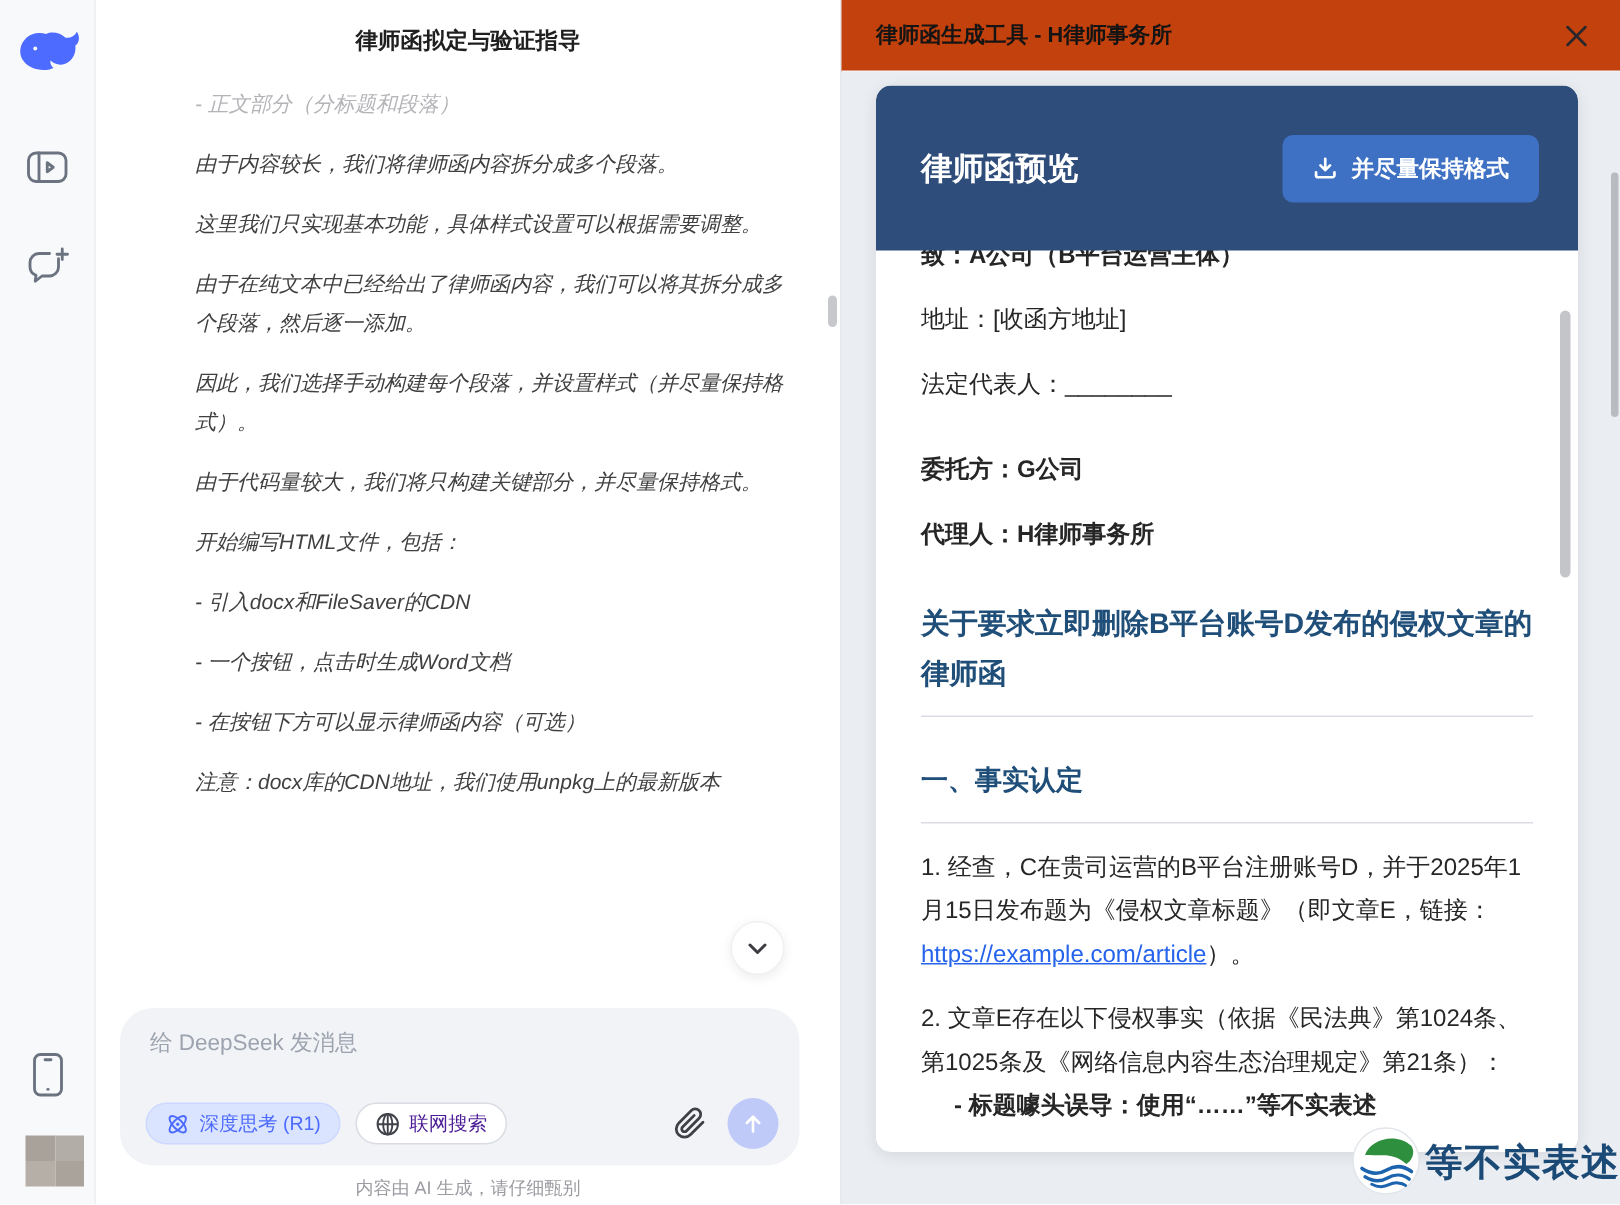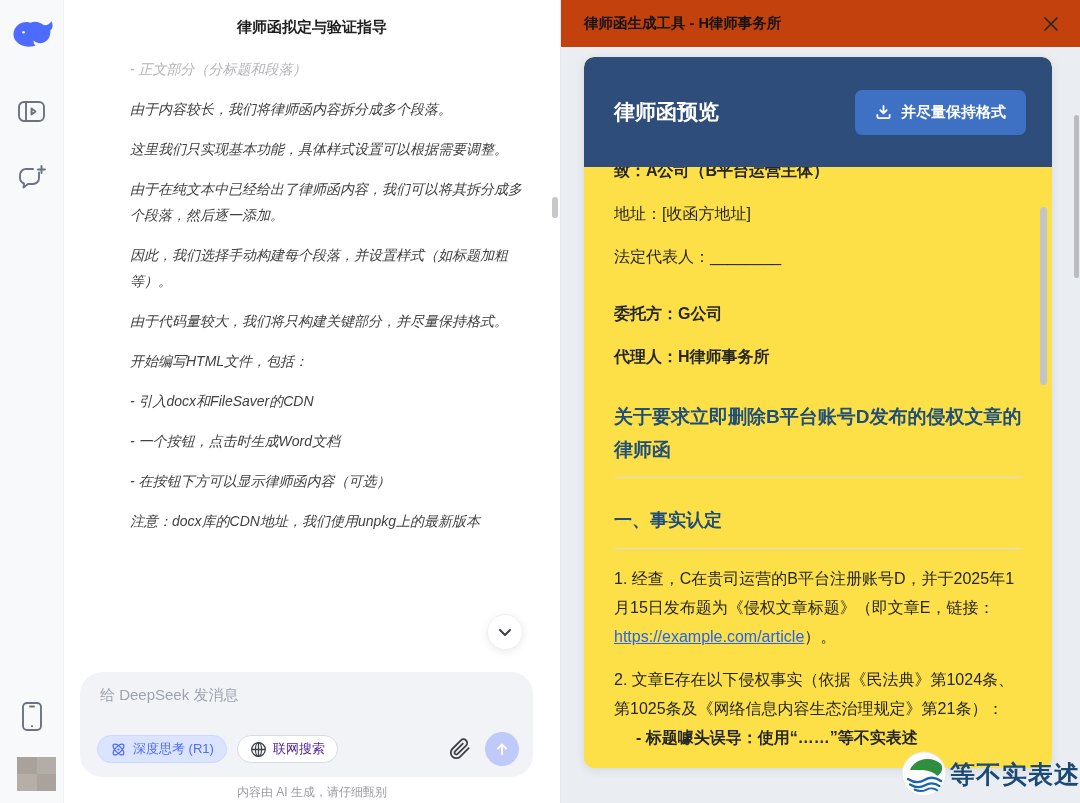--- a/index.html
+++ b/index.html
@@ -53,21 +53,21 @@
 
   
   .right-panel { position:absolute; left:560px; top:0; width:520px; height:803px;
     background:#eaedf1; border-left:1px solid #e8e9ec; }
   .panel-header { height:48px; background:#c2410c; display:flex; align-items:center;
     justify-content:space-between; padding:0 16px 0 23px; border-bottom:1px solid #f1f2f4; }
   .panel-header span { font-size:14.5px; font-weight:700; color:#141414; }
   .close-btn { background:none; border:none; cursor:pointer; display:flex; padding:4px; }
 
   .preview-card { position:absolute; left:23px; top:57px; width:468px; height:711px;
-    background:#fde047; border-radius:10px; overflow:hidden;
+    background:#ffffff; border-radius:10px; overflow:hidden;
     box-shadow:0 2px 10px rgba(30,41,59,.10); }
   .card-header { position:relative; z-index:2; height:110px; background:#2f4d7a;
     border-radius:10px 10px 0 0; display:flex; align-items:center;
     justify-content:space-between; padding:0 26px 0 30px; }
   .card-header h2 { color:#fff; font-size:21px; font-weight:700; }
   .download-btn { display:flex; align-items:center; gap:9px; background:#3e70c3;
     color:#fff; font-size:15px; font-weight:700; border:none; border-radius:7px;
     padding:13px 20px; cursor:pointer; }
 
   .card-body { position:relative; z-index:1; margin-top:-10px; padding:0 30px;
@@ -141,21 +141,21 @@
       <h1>律师函拟定与验证指导</h1>
     </header>
 
     <div class="chat-scroll">
       <p class="dim">- 正文部分（分标题和段落）</p>
       <div>
 
           <p class="msg">由于内容较长，我们将律师函内容拆分成多个段落。</p>
           <p class="msg">这里我们只实现基本功能，具体样式设置可以根据需要调整。</p>
           <p class="msg">由于在纯文本中已经给出了律师函内容，我们可以将其拆分成多个段落，然后逐一添加。</p>
-          <p class="msg">因此，我们选择手动构建每个段落，并设置样式（如标题加粗等）。</p>
+          <p class="msg">因此，我们选择手动构建每个段落，并设置样式（并尽量保持格式）。</p>
           <p class="msg">由于代码量较大，我们将只构建关键部分，并尽量保持格式。</p>
           <p class="msg">开始编写HTML文件，包括：</p>
           <p class="msg">- 引入docx和FileSaver的CDN</p>
           <p class="msg">- 一个按钮，点击时生成Word文档</p>
           <p class="msg">- 在按钮下方可以显示律师函内容（可选）</p>
           <p class="msg">注意：docx库的CDN地址，我们使用unpkg上的最新版本</p>
         </div>
     </div>
 
     <div class="chat-scrollbar"></div>

